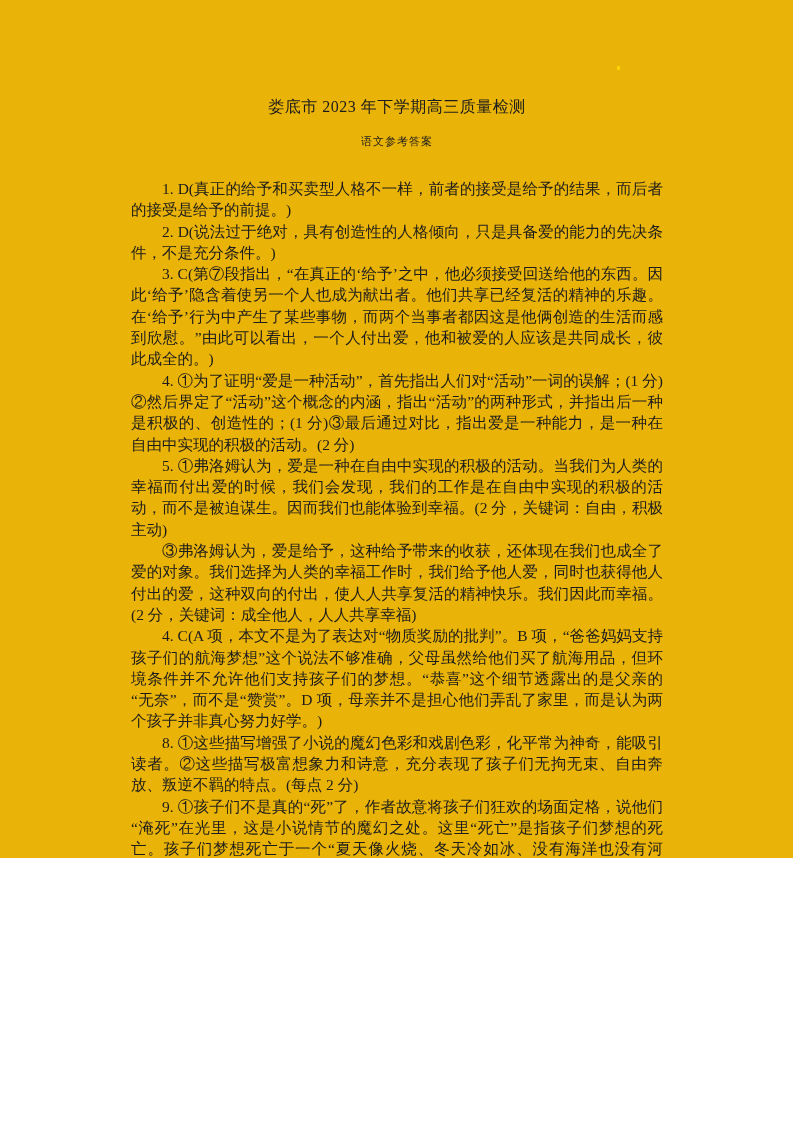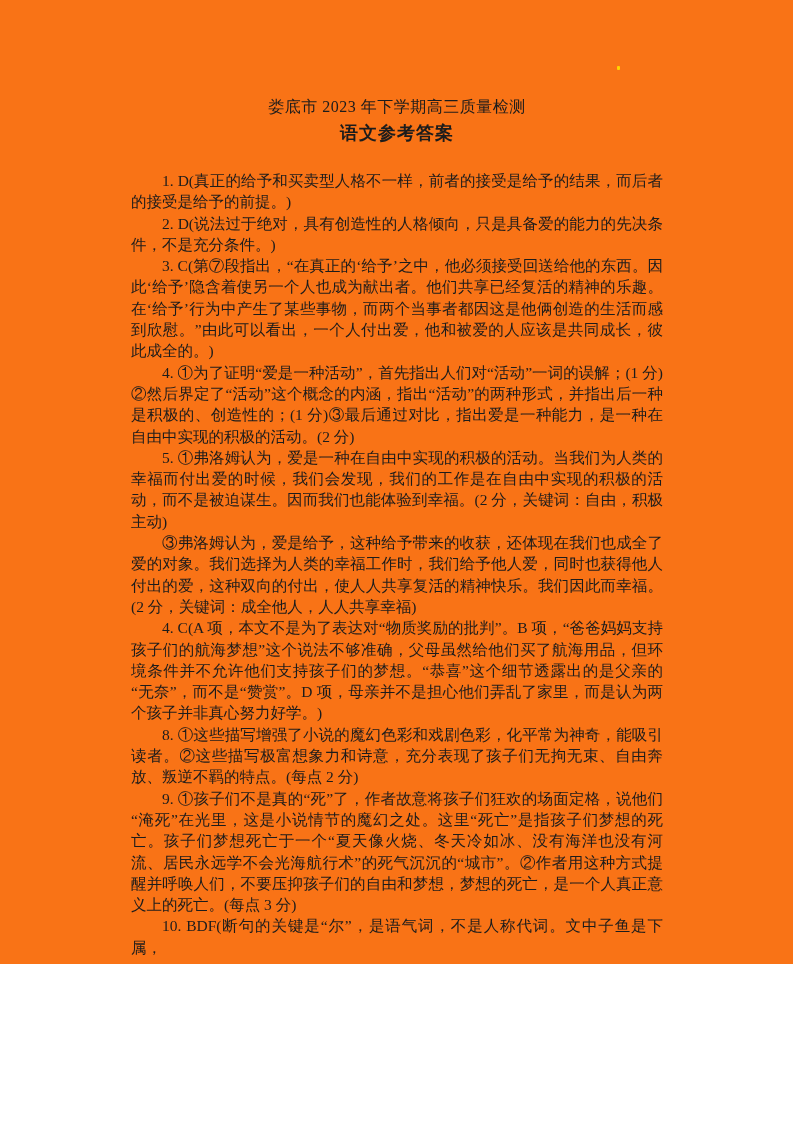--- a/index.html
+++ b/index.html
@@ -3,22 +3,22 @@
 <meta charset="utf-8">
 <style>
   html, body {
     margin: 0;
     padding: 0;
     background: #ffffff;
   }
   .page {
     position: relative;
     width: 793px;
-    height: 964px;
-    background: #f97316;
+    height: 858px;
+    background: #eab308;
     overflow: hidden;
     font-family: "Liberation Serif", serif;
     color: #1c1c1c;
   }
   .doc {
     position: absolute;
     left: 131px;
     top: 96px;
     width: 532px;
   }
@@ -26,23 +26,23 @@
     text-align: center;
   }
   .doc-title {
     margin: 0;
     font-size: 16px;
     font-weight: normal;
     line-height: 22px;
     letter-spacing: 0.5px;
   }
   .doc-subtitle {
-    margin: 4px;
-    font-size: 18px;
-    font-weight: bold;
+    margin: 12px;
+    font-size: 11px;
+    font-weight: normal;
     line-height: 22px;
     letter-spacing: 1px;
   }
   .answers {
     margin-top: 26px;
   }
   .answers p {
     margin: 0;
     font-size: 15.5px;
     line-height: 21.3px;

